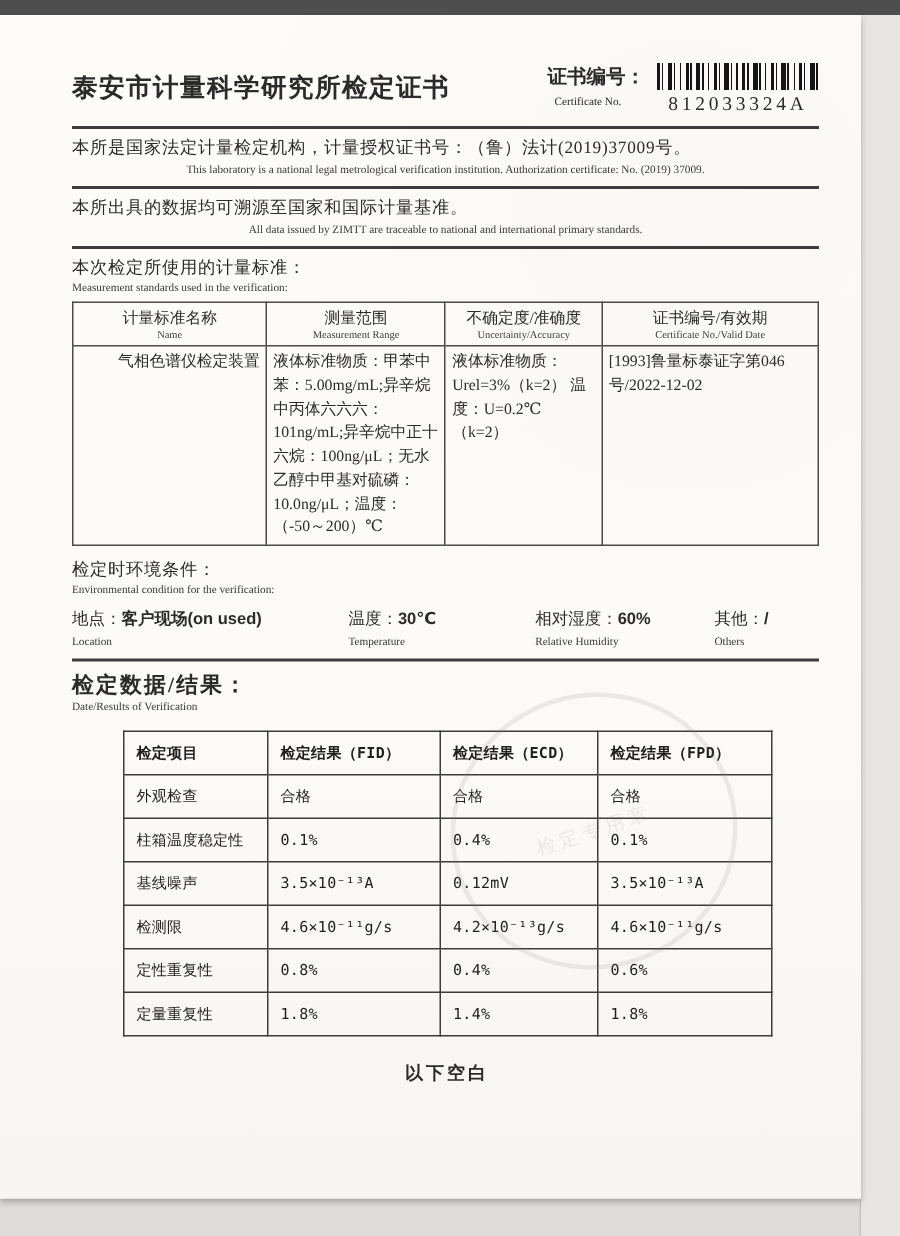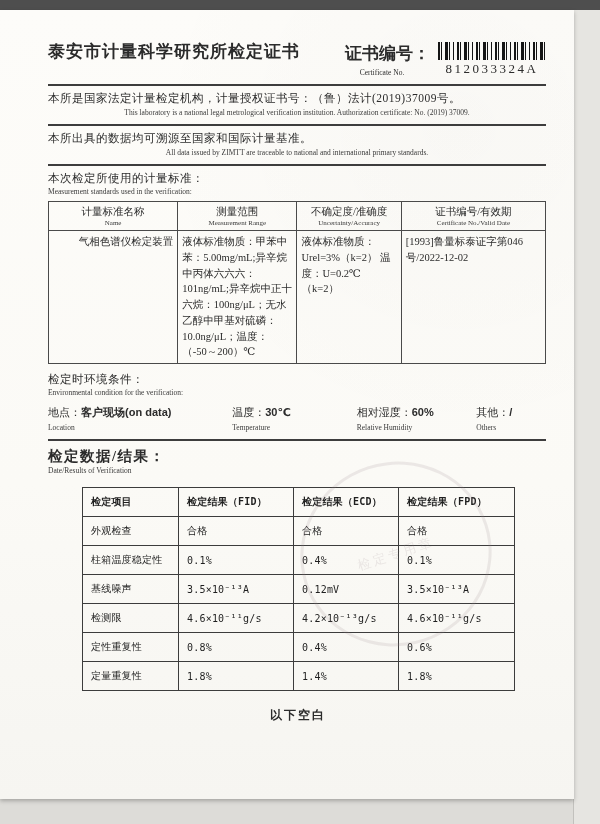--- a/index.html
+++ b/index.html
@@ -7,25 +7,25 @@
   .scan{position:relative;width:600px;height:824px;background:#dddcd8;overflow:hidden;}
   .top-band{position:absolute;left:0;top:0;width:600px;height:10px;background:#4e4e4e;}
   .right-strip{position:absolute;right:0;top:10px;width:26px;height:814px;background:#e6e5e1;border-left:1px solid #c2c1bd;}
   .page{position:absolute;left:0;top:10px;width:574px;height:789px;background:#fcfbf8;
         background-image:radial-gradient(circle at 80% 15%, rgba(0,0,0,0.015), transparent 40%),
                          linear-gradient(180deg,#fdfcf9 0%,#fbfaf6 60%,#f6f5f1 100%);
         box-shadow:0 2px 4px rgba(0,0,0,0.25);}
   .content{position:relative;padding:30px 28px 0 48px;}
 
   
-  .hdr{display:flex;justify-content:space-between;align-items:flex-start;}
+  .hdr{display:flex;justify-content:space-between;align-items:center;}
   .title-cn{font-size:17px;font-weight:bold;letter-spacing:1px;}
   .title-en{font-size:8px;color:#3a3a3a;margin-top:2px;}
   .certno{display:flex;align-items:flex-start;gap:8px;margin-top:2px;}
-  .certno-labels .lab-cn{font-size:17px;font-weight:bold;margin-left:11px;}
+  .certno-labels .lab-cn{font-size:13px;font-weight:bold;margin-left:11px;}
   .certno-labels .lab-en{font-size:7.5px;margin-top:3px;text-align:center;}
   .barcode-wrap{text-align:center;}
   .barcode{width:108px;height:18px;background:
      repeating-linear-gradient(90deg,#151515 0 2px,transparent 2px 3px,#151515 3px 4px,transparent 4px 7px,
        #151515 7px 10px,transparent 10px 11px,#151515 11px 12px,transparent 12px 15px,#151515 15px 16px,transparent 16px 19px);}
   .barcode-num{font-size:13px;letter-spacing:2.5px;margin-top:1px;}
 
   .rule{border:none;border-top:2px solid #3d3d3d;margin:7px 0 5px 0;}
 
   .stmt-cn{font-size:11.5px;letter-spacing:0.5px;}
@@ -157,21 +157,21 @@
           </tbody>
         </table>
       </div>
 
       <div style="margin-top:8px;">
         <div class="sec-head-cn">检定时环境条件：</div>
         <div class="sec-head-en">Environmental condition for the verification:</div>
 
         <div class="env-row">
           <div class="env-item env-i0">
-            <div class="env-line"><span>地点：</span><span class="env-val">客户现场(on data)</span></div>
+            <div class="env-line"><span>地点：</span><span class="env-val">客户现场(on used)</span></div>
             <div class="env-en">Location</div>
           </div>
           <div class="env-item env-i1">
             <div class="env-line"><span>温度：</span><span class="env-val">30℃</span></div>
             <div class="env-en">Temperature</div>
           </div>
           <div class="env-item env-i2">
             <div class="env-line"><span>相对湿度：</span><span class="env-val">60%</span></div>
             <div class="env-en">Relative Humidity</div>
           </div>

